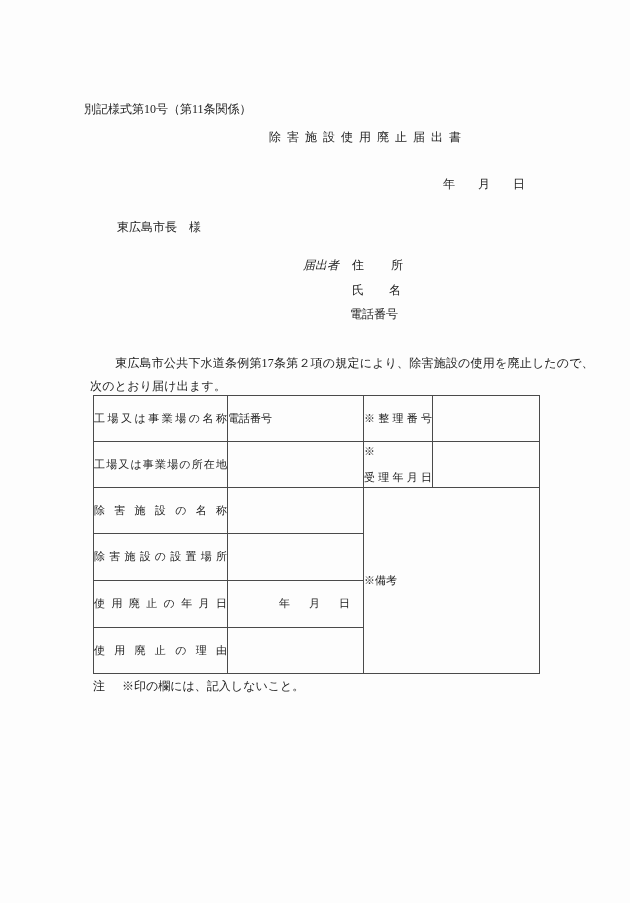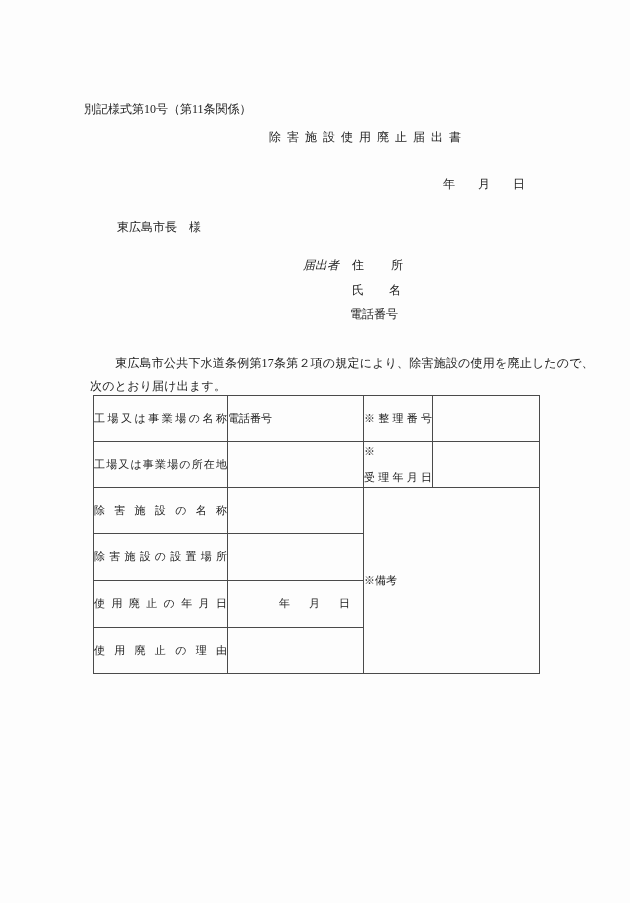--- a/index.html
+++ b/index.html
@@ -134,14 +134,17 @@
           </div>
         </td>
       </tr>
       <tr style="height:46px">
         <td class="lbl">使用廃止の理由</td>
         <td></td>
       </tr>
     </tbody>
   </table>
 
+  <div class="abs note">
+    <span>注</span><span class="note-text">※印の欄には、記入しないこと。</span>
+  </div>
 
 </div>
 
 </body></html>

